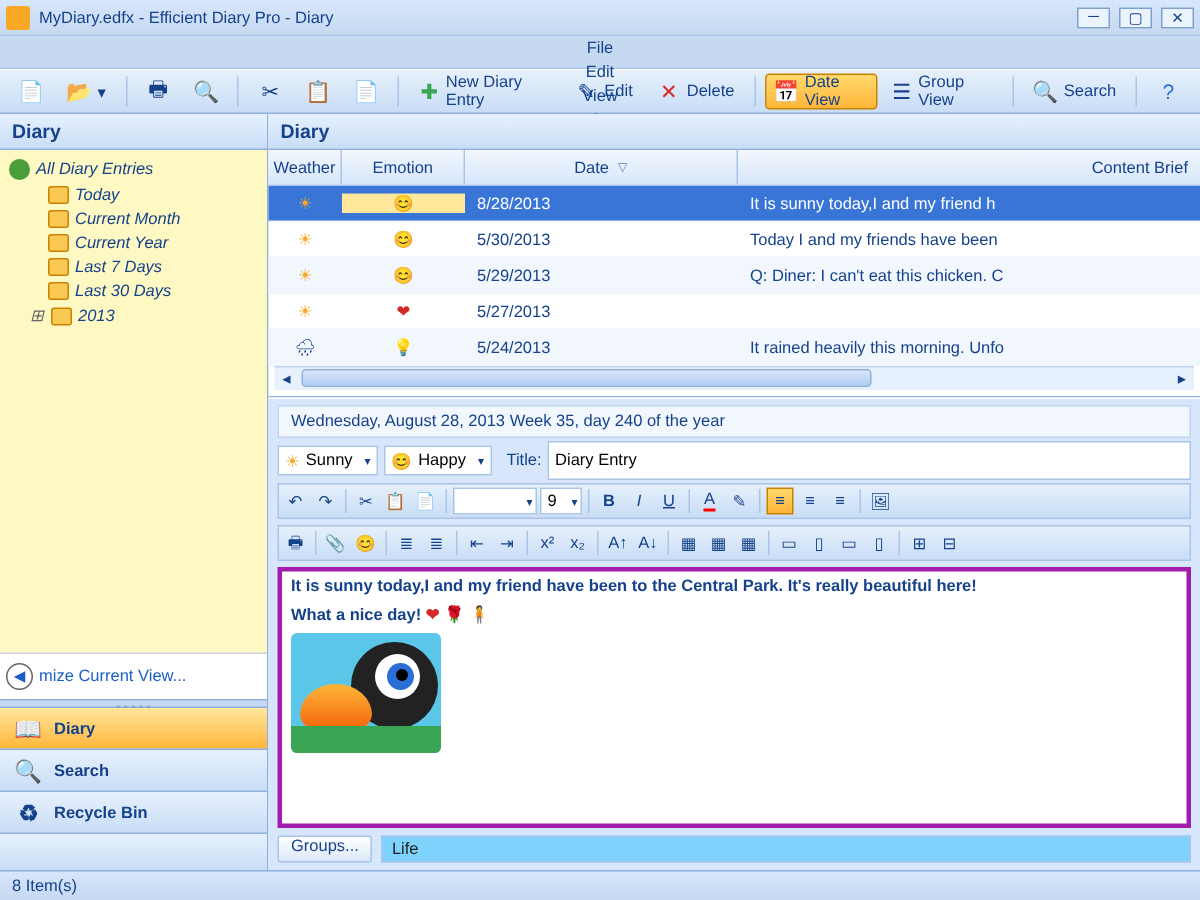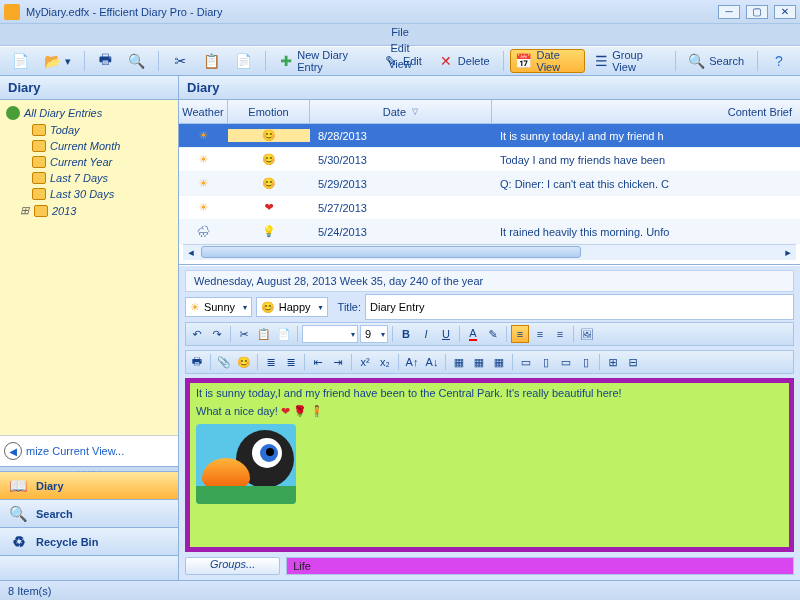--- a/index.html
+++ b/index.html
@@ -76,33 +76,33 @@
 .meta-combo .arrow-down { font-size: 8px; color: #15428b; margin-left: 4px; }
 .title-field { flex: 1; height: 20px; background: #fff; border: 1px solid #a9c4e9; padding: 12px 4px; }
 
 .editor-toolbar { background: linear-gradient(#e6f0fb, #c8ddf6); margin: 2px 6px; border: 1px solid #a9c4e9; padding: 2px; display: flex; flex-wrap: wrap; gap: 2px; align-items: center; }
 .et-btn { width: 18px; height: 18px; display: flex; align-items: center; justify-content: center; color: #15428b; font-size: 11px; cursor: pointer; border: 1px solid transparent; }
 .et-btn.active { background: linear-gradient(#ffd96a, #ffb53a); border-color: #c98200; }
 .et-sep { width: 1px; height: 16px; background: #a9c4e9; margin: 0 2px; }
 .et-combo { height: 18px; background: #fff; border: 1px solid #a9c4e9; padding: 0 14px 0 4px; font-size: 11px; min-width: 28px; display: flex; align-items: center; position: relative; }
 .et-combo::after { content: "▾"; position: absolute; right: 2px; font-size: 8px; color: #15428b; }
 
-.editor-body { flex: 1; margin: 2px 6px 4px 6px; background: #bef264; border: 5px solid #a21caf; padding: 4px 6px; font-family: 'Courier New', monospace; font-size: 12px; color: #15428b; overflow: auto; position: relative; min-height: 0; }
+.editor-body { flex: 1; margin: 2px 6px 4px 6px; background: #ffffff; border: 3px solid #a21caf; padding: 4px 6px; font-family: 'Courier New', monospace; font-size: 12px; color: #15428b; overflow: auto; position: relative; min-height: 0; font-weight: bold; }
 .editor-body .line { margin-bottom: 6px; }
 .editor-img { width: 100px; height: 80px; background: #5ac7e8; border-radius: 4px; position: relative; overflow: hidden; display: inline-block; }
 .editor-img .beak { position: absolute; left: 6px; top: 34px; width: 48px; height: 34px; background: linear-gradient(#ffb53a, #f25c05); border-radius: 50% 50% 50% 50% / 60% 60% 40% 40%; }
 .editor-img .body { position: absolute; right: 2px; top: 6px; width: 58px; height: 58px; background: #222; border-radius: 50%; }
 .editor-img .eye-white { position: absolute; right: 14px; top: 14px; width: 30px; height: 30px; background: #fff; border-radius: 50%; }
 .editor-img .eye-blue { position: absolute; right: 18px; top: 20px; width: 18px; height: 18px; background: #2b6fd6; border-radius: 50%; }
 .editor-img .eye-pupil { position: absolute; right: 22px; top: 24px; width: 8px; height: 8px; background: #000; border-radius: 50%; }
 .editor-img .leaves { position: absolute; left:0; bottom:0; width:100%; height:18px; background: #3aa655; }
 
 .groups-row { height: 20px; margin: 0 6px 4px 6px; display: flex; align-items: center; gap: 6px; }
-.groups-btn { height: 18px; padding: 0 24px; background: linear-gradient(#fff, #dce9f9); border: 1px solid #a9c4e9; color: #15428b; cursor: pointer; border-radius: 2px; font-style: italic; }
-.groups-bar { flex: 1; height: 18px; background: #d946ef; border: 1px solid #a9c4e9; padding: 0 6px; display: flex; align-items: center; color: #222; }
+.groups-btn { height: 18px; padding: 0 8px; background: linear-gradient(#fff, #dce9f9); border: 1px solid #a9c4e9; color: #15428b; cursor: pointer; border-radius: 2px; }
+.groups-bar { flex: 1; height: 18px; background: #7dd3fc; border: 1px solid #a9c4e9; padding: 0 6px; display: flex; align-items: center; color: #222; }
 
 
 .statusbar { height: 20px; background: linear-gradient(#d7e6fb, #c5d9f1); border-top: 1px solid #8eb0dd; display: flex; align-items: center; padding: 0 8px; color: #15428b; }
 
 .u-red { color: #d62828; } .u-green { color: #3aa655; } .u-yellow { color: #f9a825; }
 .sort-arrow { font-size: 8px; margin-left: 6px; color: #5a7fb8; }
 </style>
 </head>
 <body>
 

